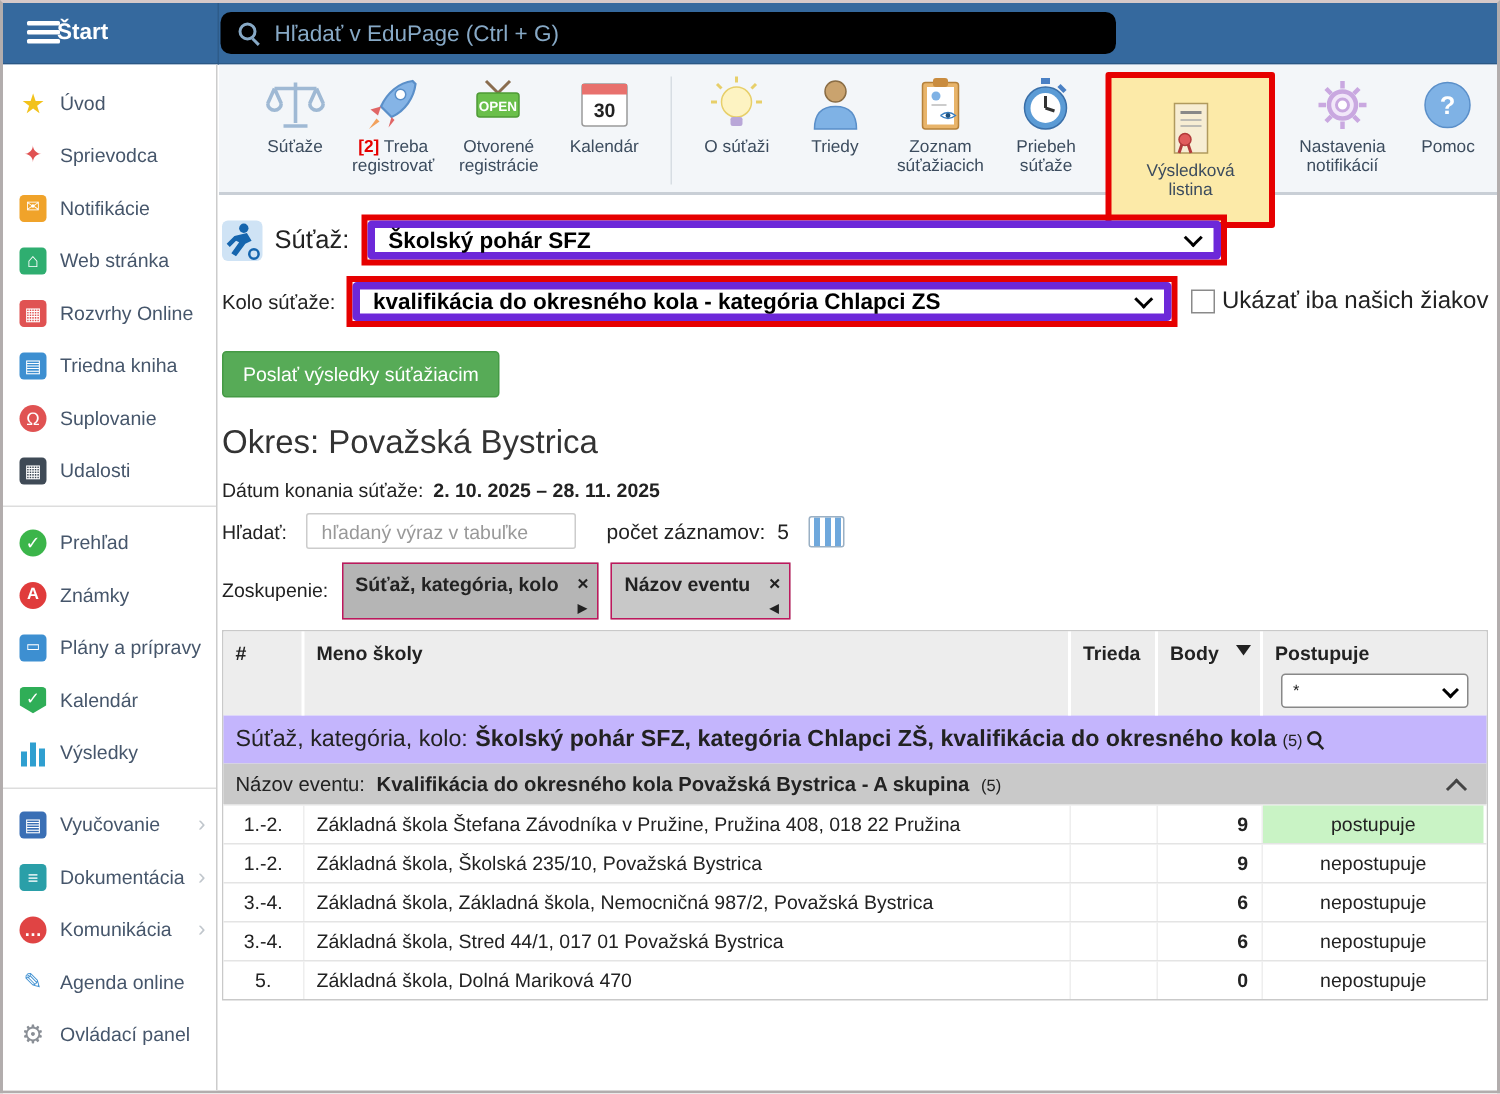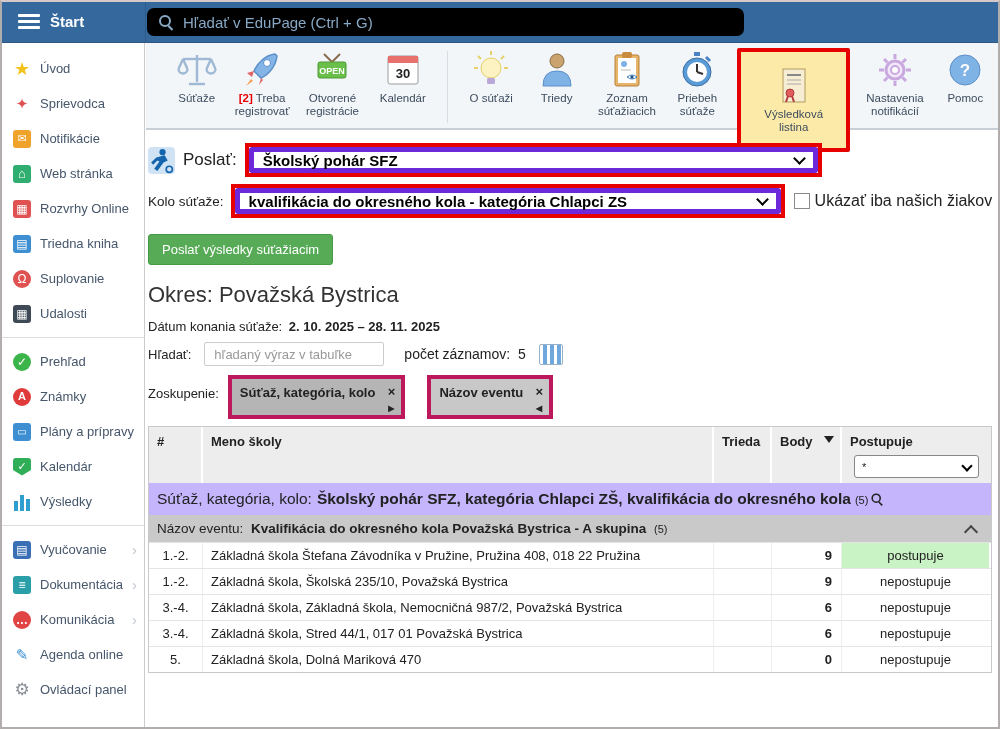--- a/index.html
+++ b/index.html
@@ -5,21 +5,21 @@
   html,body{margin:0;padding:0;background:#fff;}
   .app{position:relative;width:1000px;height:729px;box-sizing:border-box;
        border:2px solid #b2adad;border-top-color:#d6c9c9;background:#fff;
        font-family:"Liberation Sans",sans-serif;overflow:hidden;}
 
   
   .topbar{position:absolute;left:0;top:0;right:0;height:40px;background:#35699e;border-bottom:1px solid #2b5885;}
   .topbar::after{content:"";position:absolute;left:143px;top:0;bottom:0;width:1px;background:rgba(0,0,0,0.12);}
   .hamburger{position:absolute;left:16px;top:12px;width:22px;height:16px;cursor:pointer;}
   .hamburger i{display:block;height:3px;background:#fff;margin-bottom:3px;border-radius:1px;}
-  .topbar-title{position:absolute;left:48px;top:11px;color:#fff;font-size:15px;font-weight:bold;}
+  .topbar-title{position:absolute;left:36px;top:11px;color:#fff;font-size:15px;font-weight:bold;}
   .searchbar{position:absolute;left:145px;top:6px;width:597px;height:28px;background:#000000;border-radius:7px;
              display:flex;align-items:center;padding-left:12px;box-sizing:border-box;color:#87a9c6;font-size:15px;gap:10px;}
   .mag{position:relative;width:14px;height:14px;display:inline-block;flex:none;}
   .mag::before{content:"";position:absolute;left:0;top:0;width:8px;height:8px;border:2px solid currentColor;border-radius:50%;}
   .mag::after{content:"";position:absolute;left:10px;top:10px;width:6px;height:2px;background:currentColor;
               transform:rotate(45deg);transform-origin:0 0;}
   .mag.small{transform:scale(0.8);}
 
   
   .sidebar{position:absolute;left:0;top:41px;bottom:0;width:143px;background:#fff;border-right:1px solid #ccc;
@@ -86,22 +86,22 @@
   .search-row{display:flex;align-items:center;margin-bottom:9px;font-size:13px;color:#222;}
   .tbl-search{width:180px;height:24px;border:1px solid #ccc;border-radius:2px;margin-left:13px;padding:0 9px;
               font-size:13px;color:#888;box-sizing:border-box;font-family:"Liberation Sans",sans-serif;}
   .tbl-search::placeholder{color:#999;}
   .records{margin-left:20px;font-size:14px;}
   .records b{font-weight:normal;margin-left:4px;}
   .tblicon{width:22px;height:19px;margin-left:13px;border:1px solid #9ab0c4;border-radius:2px;
            background:repeating-linear-gradient(90deg,#fff 0 3px,#6fa8dc 3px 7px);cursor:pointer;}
   .group-row{display:flex;align-items:flex-start;margin-bottom:7px;font-size:13px;color:#222;}
   .group-label{margin-top:11px;margin-right:9px;}
-  .chip{position:relative;border:4px solid #be185d;padding:6px 26px 15px 8px;font-weight:bold;font-size:13px;
-        color:#222;margin-right:22px;cursor:pointer;}
+  .chip{position:relative;border:1px solid #be185d;padding:6px 26px 15px 8px;font-weight:bold;font-size:13px;
+        color:#222;margin-right:8px;cursor:pointer;}
   .chip1{background:#b5b5b5;}
   .chip2{background:#c8c8c8;}
   .chip .x{position:absolute;top:5px;right:6px;font-weight:bold;font-size:13px;cursor:pointer;}
   .chip .arr{position:absolute;bottom:2px;right:7px;font-size:8px;color:#222;}
 
   
   .rtable{width:844px;border:1px solid #c9c9c9;font-size:13px;color:#222;box-sizing:border-box;margin-top:2px;}
   .thead{display:flex;background:#ededed;height:56px;}
   .th{box-sizing:border-box;padding:7px 8px;font-weight:bold;border-right:2px solid #fff;position:relative;cursor:pointer;}
   .c-rank{width:54px;flex:none;}
@@ -353,21 +353,21 @@
     </div>
 
     <div class="content">
 
       <div class="filter-row">
         <svg class="sport-bg" viewBox="0 0 26 26">
           <circle cx="14" cy="5" r="3" fill="#1565ae"></circle>
           <path d="M8 10 l8-2 3 5 -4 2 -6 8 -3-2 5-7 -2-1 -4 4 -2-2 z" fill="#1565ae"></path>
           <circle cx="20.5" cy="21.5" r="3" fill="none" stroke="#1565ae" stroke-width="1.6"></circle>
         </svg>
-        <span class="flabel1">Poslať:</span>
+        <span class="flabel1">Súťaž:</span>
         <div class="redbox">
           <div class="fake-select sel1">
             <span>Školský pohár SFZ</span>
             <span class="sel-arrow"></span>
           </div>
         </div>
       </div>
 
       <div class="filter-row">
         <span class="flabel2">Kolo súťaže:</span>

